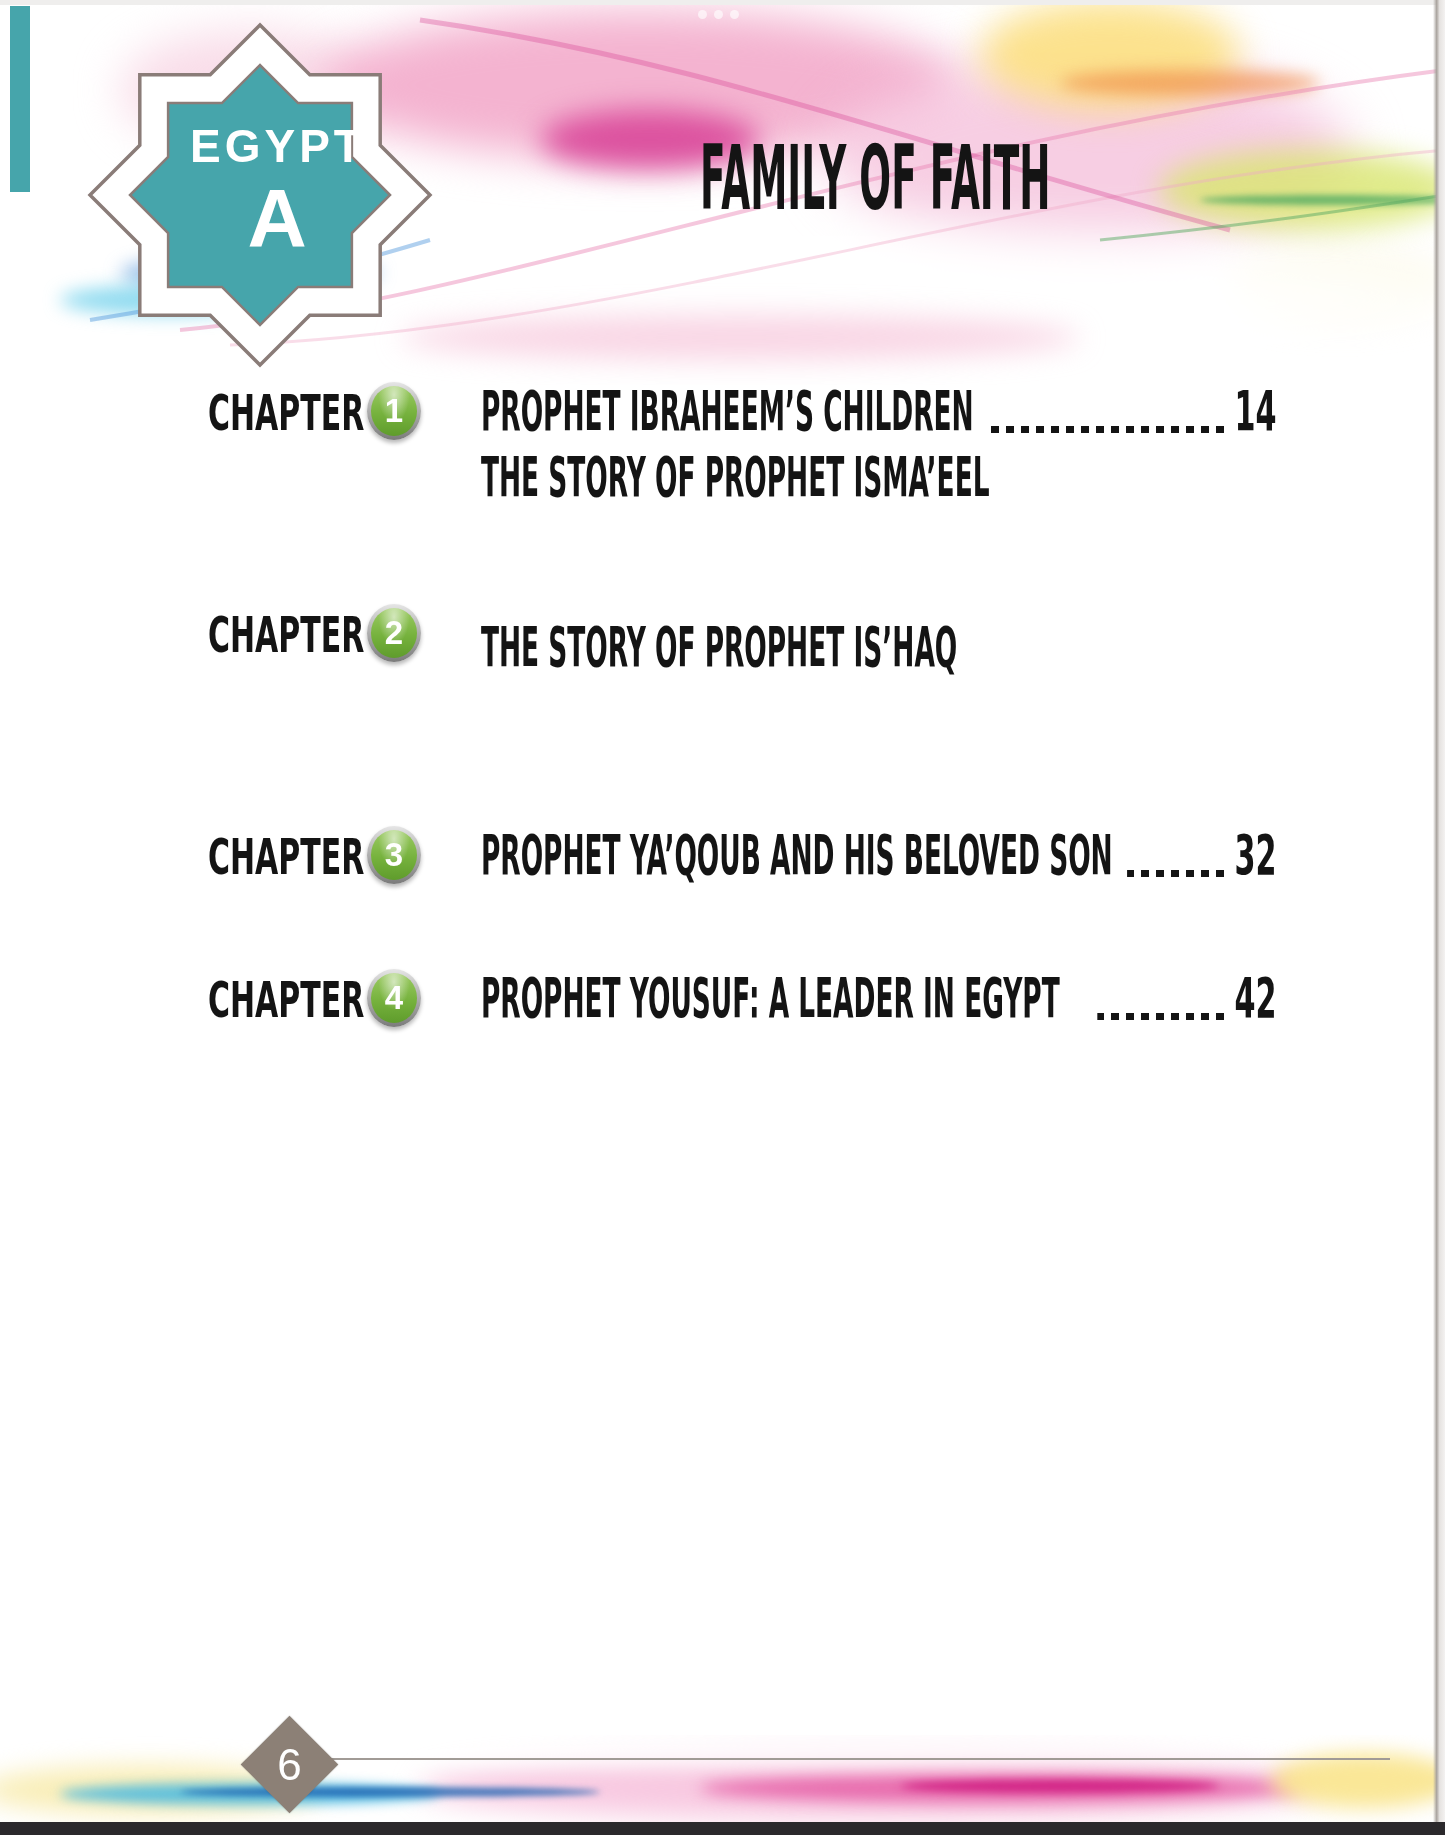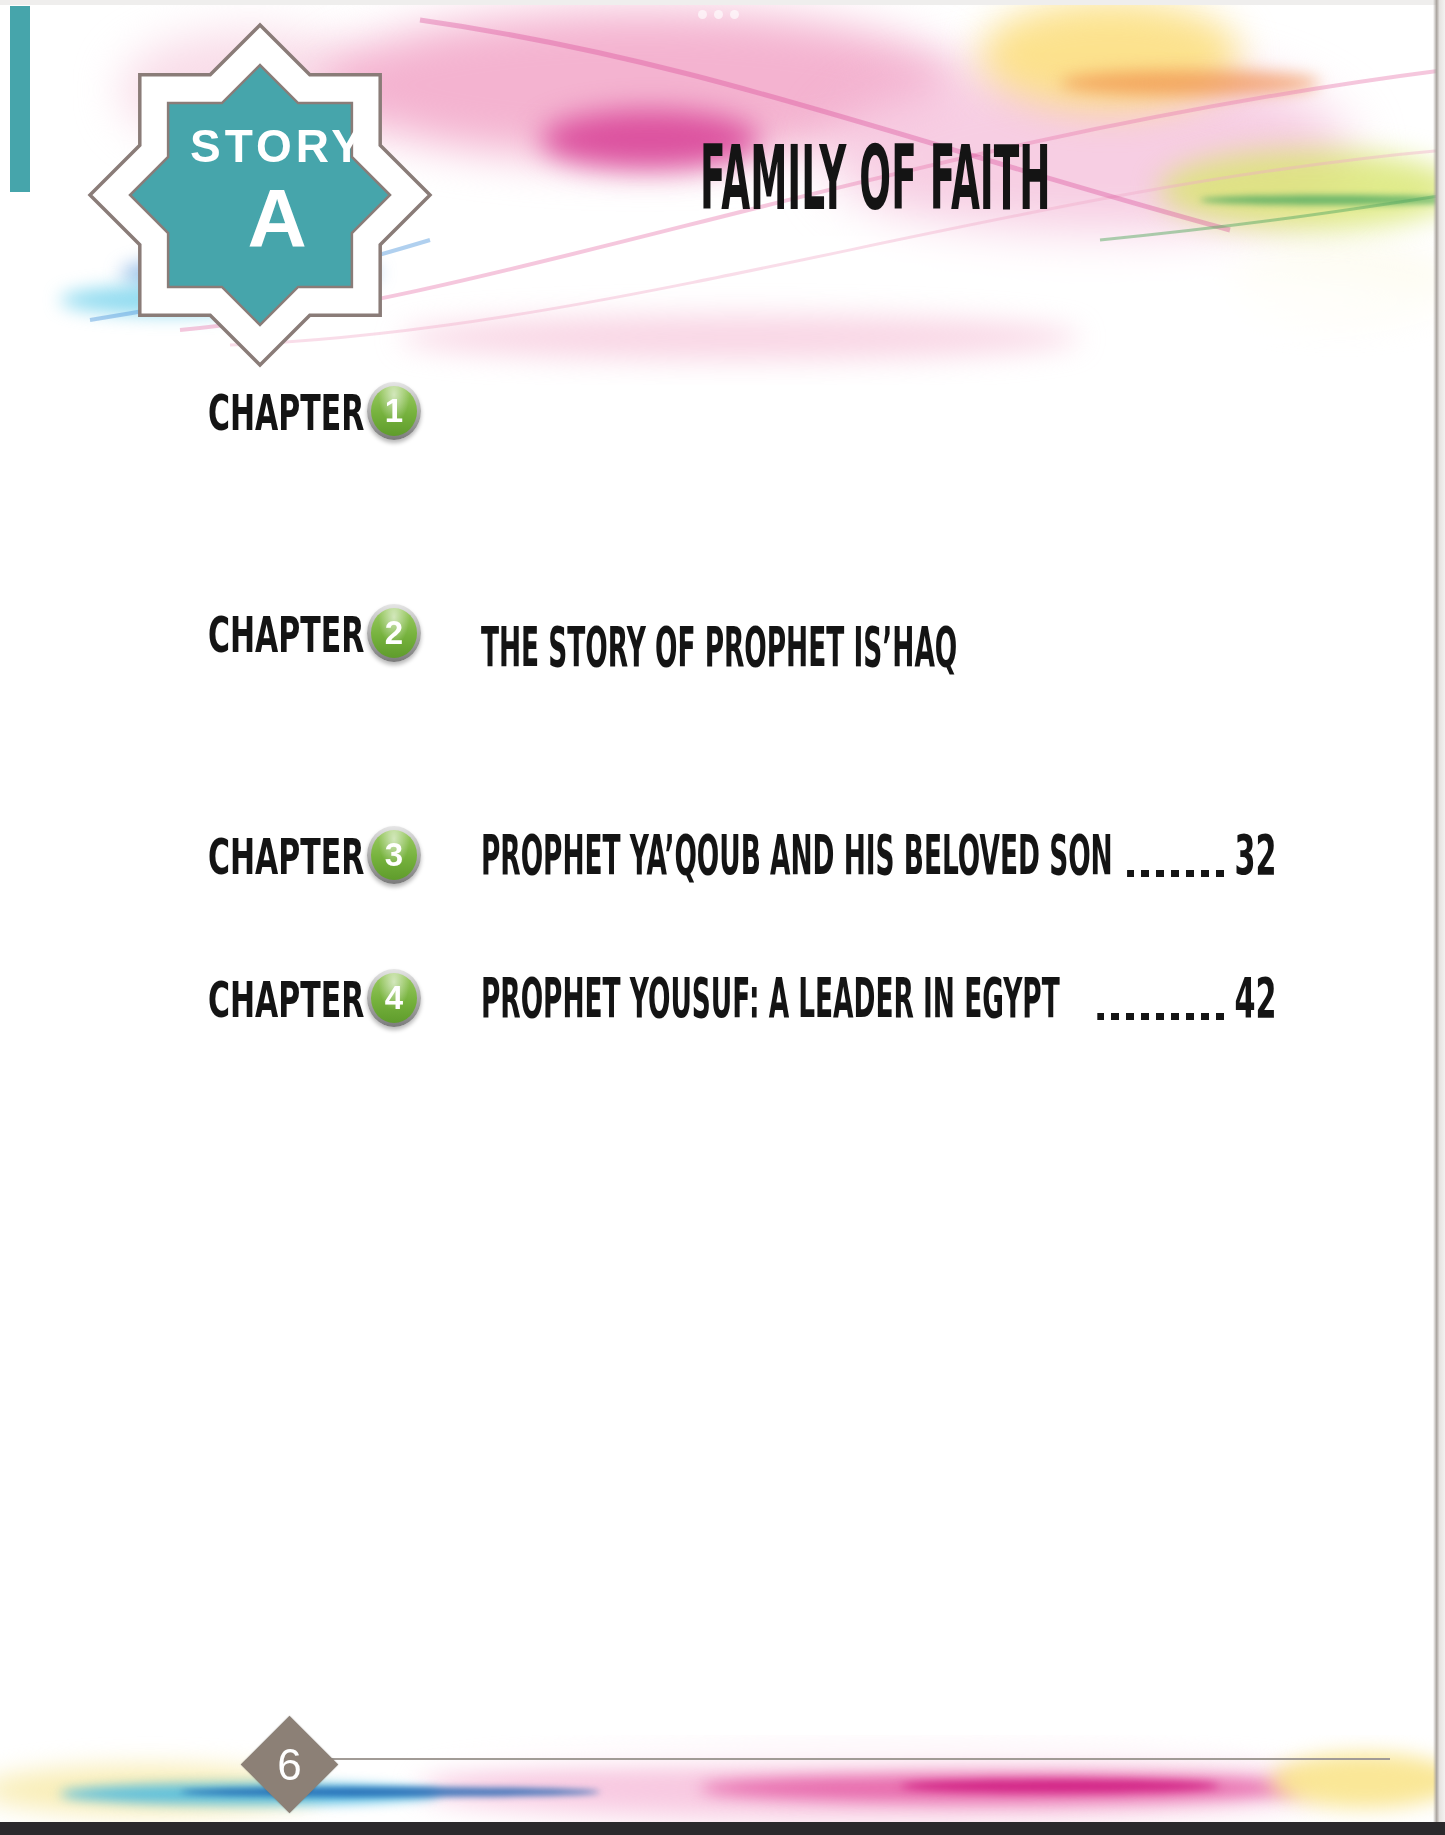--- a/index.html
+++ b/index.html
@@ -109,31 +109,39 @@
 <div class="edge-right"></div>
 <div class="bottom-bar"></div>
 
 <div class="teal-bar"></div>
 
 <svg class="star-wrap" viewBox="0 0 360 360">
   <polygon points="350,180 300.2,130.2 300.2,59.8 229.8,59.8 180,10 130.2,59.8 59.8,59.8 59.8,130.2 10,180 59.8,229.8 59.8,300.2 130.2,300.2 180,350 229.8,300.2 300.2,300.2 300.2,229.8" fill="#ffffff" stroke="#8a7c78" stroke-width="3.5"></polygon>
   <polygon points="310,180 271.9,141.9 271.9,88.1 218.1,88.1 180,50 141.9,88.1 88.1,88.1 88.1,141.9 50,180 88.1,218.1 88.1,271.9 141.9,271.9 180,310 218.1,271.9 271.9,271.9 271.9,218.1" fill="#46a5ab" stroke="#8a7c78" stroke-width="2.5"></polygon>
 </svg>
 <div class="star-text">
-  <span class="l1">STORY</span>
+  <span class="l1">EGYPT</span>
   <span class="l2">A</span>
 </div>
 
 <div class="page-title cond">FAMILY OF FAITH</div>
 
 <div class="chap-row" style="top:385px">
   <span class="chap-label cond">CHAPTER</span>
   <span class="chap-badge">
     <span class="chap-badge-inner">1</span>
   </span>
+  <div class="chap-body">
+    <div class="toc-line">
+      <span class="dots"></span>
+      <span class="chap-title cond">PROPHET IBRAHEEM’S CHILDREN</span>
+      <span class="chap-page cond">14</span>
+    </div>
+    <div class="chap-sub cond">THE STORY OF PROPHET ISMA’EEL</div>
+  </div>
 </div>
 
 <div class="chap-row" style="top:607px">
   <span class="chap-label cond">CHAPTER</span>
   <span class="chap-badge">
     <span class="chap-badge-inner">2</span>
   </span>
   <div class="chap-body">
     <div class="chap-sub cond">THE STORY OF PROPHET IS’HAQ</div>
   </div>

